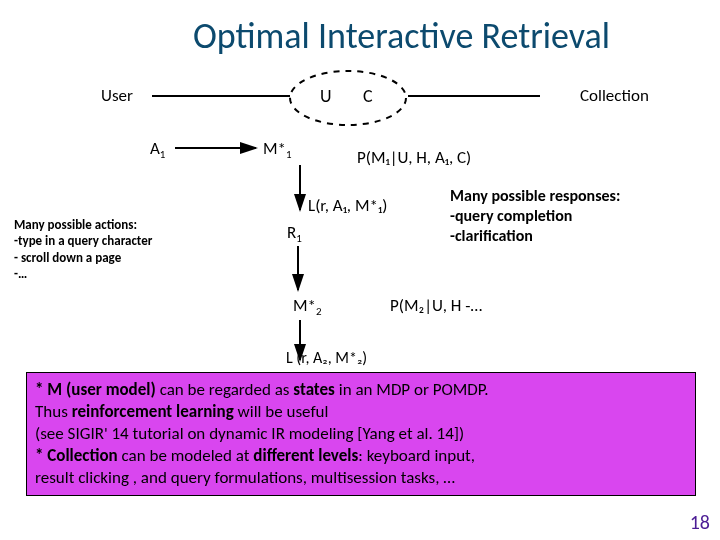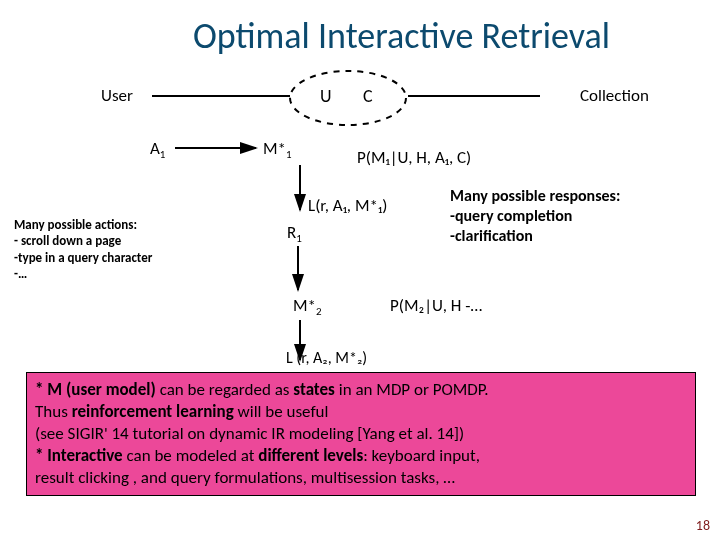--- a/index.html
+++ b/index.html
@@ -50,33 +50,33 @@
     width: 250px;
     font-size: 16px;
     line-height: 1.25;
     font-weight: 700;
   }
   .note-box {
     position: absolute;
     left: 26px;
     top: 372px;
     width: 670px;
-    background: #ec4899;
+    background: #d946ef;
     border: 1px solid #000;
     padding: 6px 8px;
     font-size: 17px;
     line-height: 1.3;
     box-sizing: border-box;
   }
   .slidenum {
     position: absolute;
     right: 10px;
     bottom: 6px;
-    font-size: 14px;
-    color: #7f1d1d;
+    font-size: 20px;
+    color: #4c1d95;
   }
   svg.canvas {
     position: absolute;
     left: 0;
     top: 0;
   }
 </style>
 </head>
 <body>
 
@@ -133,40 +133,40 @@
   </div>
 
   <div class="label" style="left:390px; top:295px;text-align:center;">
     <span>P(M₂|U, H</span><span> -…</span>
   </div>
 
   <div class="label" style="left:286px; top:348px; font-size:16px;">L (r, A₂, M*₂)</div>
 
   <div class="actions-box">
     <div>Many possible actions:</div>
+    <div>-type in a query character</div>
     <div>- scroll down a page</div>
-    <div>-type in a query character</div>
     <div>-…</div>
   </div>
 
   <div class="responses-box">
     <div>Many possible responses:</div>
     <div>-query completion</div>
     <div>-clarification</div>
   </div>
 
   <div class="note-box">
     <div>
       <b><span>* M (user model) </span></b><span>can be regarded as </span><b><span>states</span></b><span> in  an MDP or POMDP.</span>
     </div>
     <div>
       <span>   Thus </span><b><span>reinforcement learning </span></b><span>will be useful</span>
     </div>
     <div>   (see SIGIR' 14 tutorial on dynamic IR modeling [Yang et al. 14])</div>
     <div>
-      <b><span>* Interactive </span></b><span>can be modeled at </span><b><span>different levels</span></b><span>: keyboard input,</span>
+      <b><span>* Collection </span></b><span>can be modeled at </span><b><span>different levels</span></b><span>: keyboard input,</span>
     </div>
     <div>result clicking , and query formulations, multisession tasks, …</div>
   </div>
 
   <div class="slidenum">18</div>
 
 </div>
 
 </body></html>

